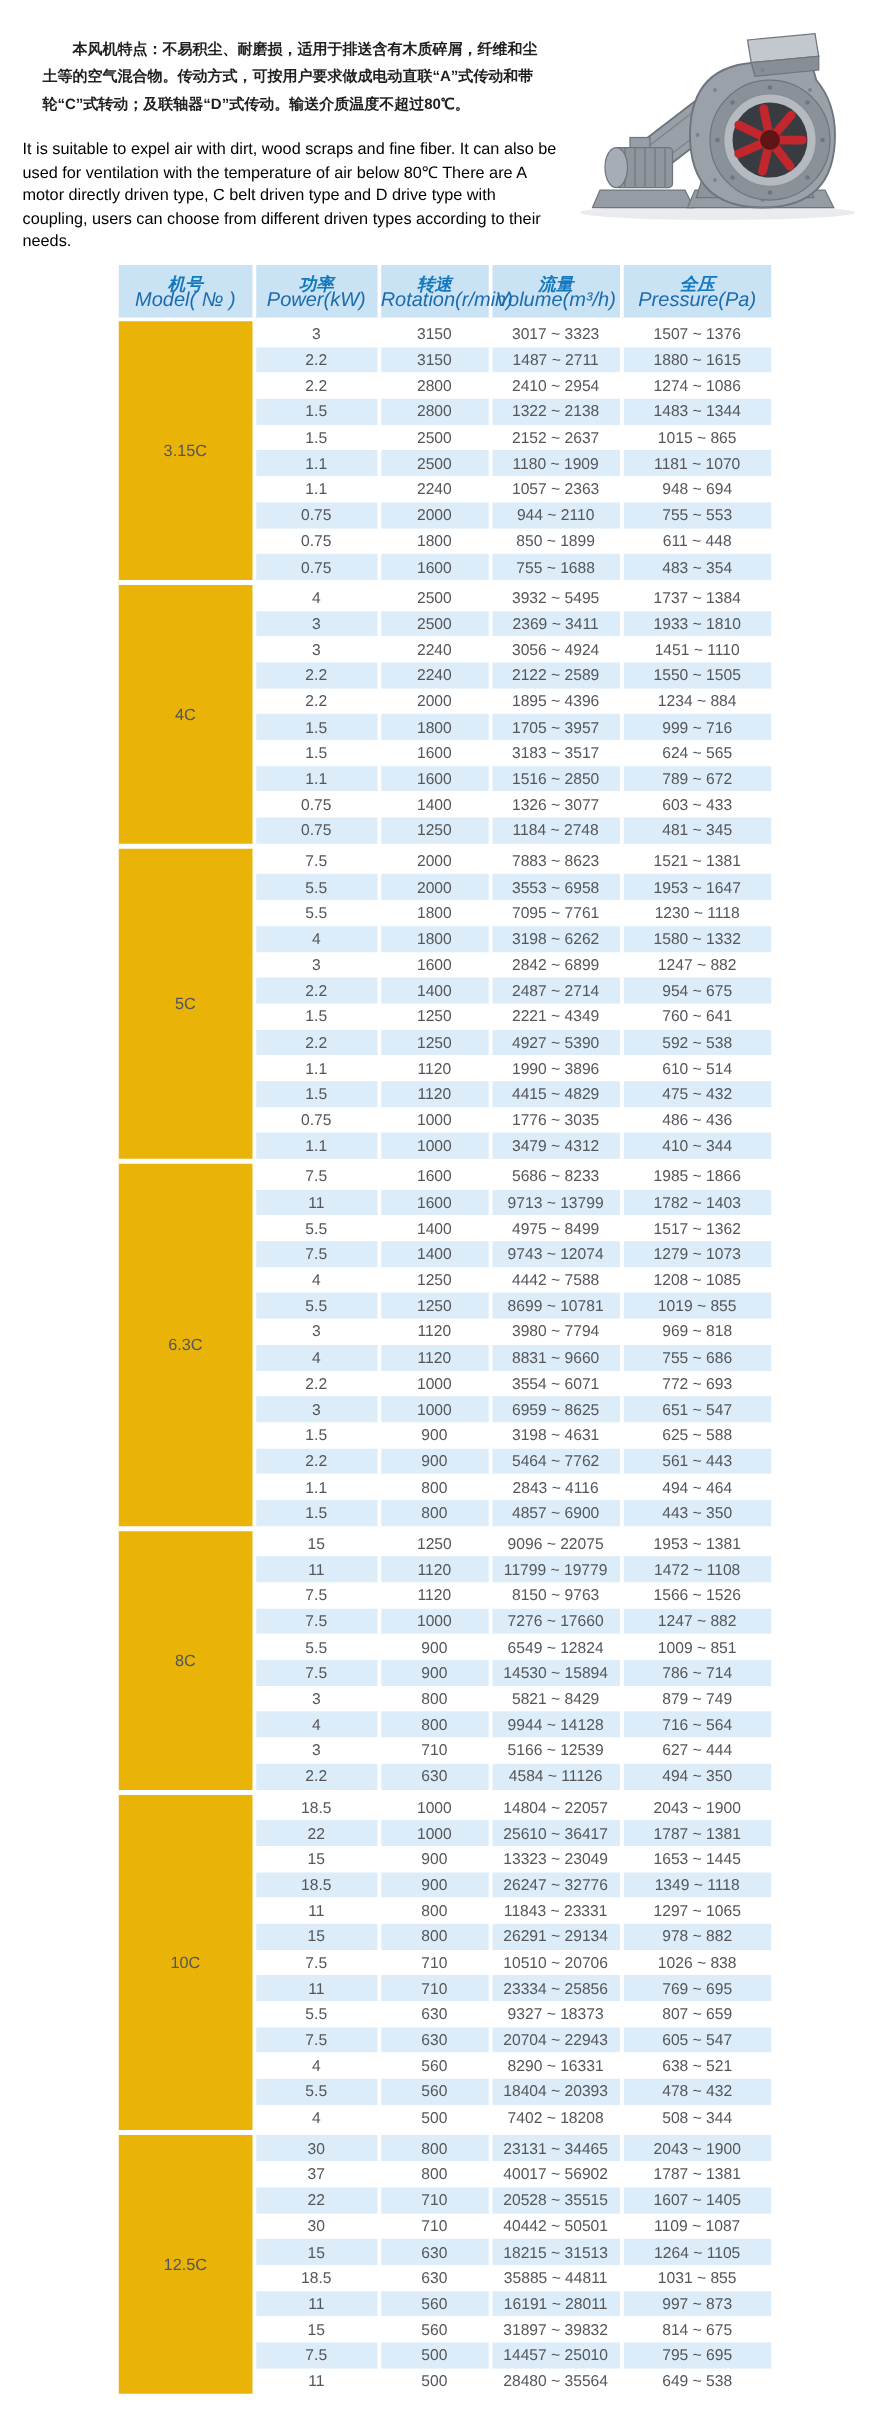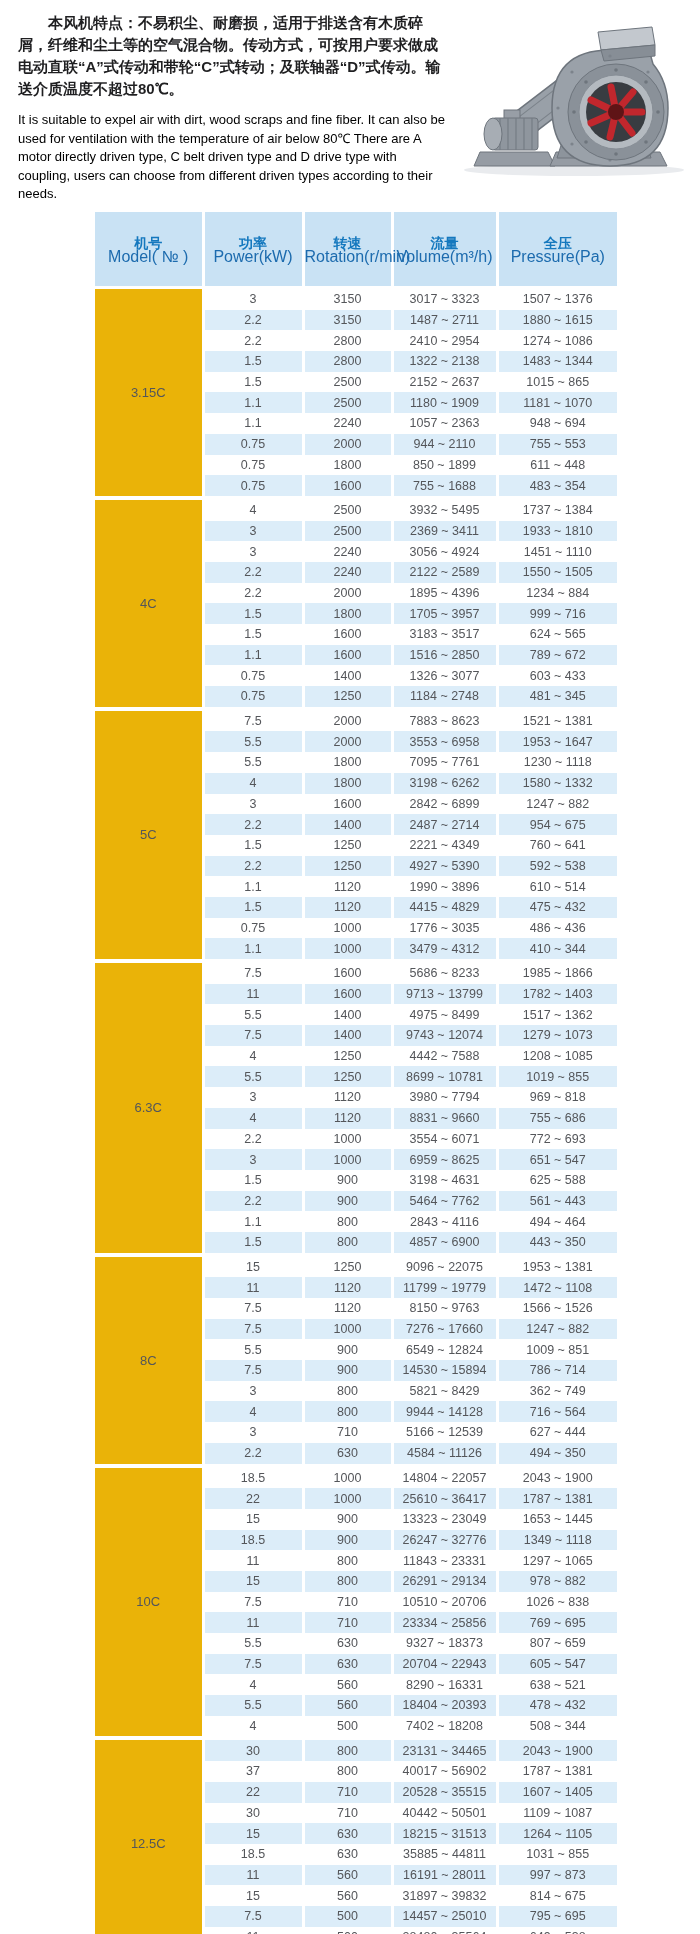--- a/index.html
+++ b/index.html
@@ -12,22 +12,22 @@
     overflow:hidden;
   }
   
   .intro{
     position:absolute;
     left:18px;
     top:12px;
     width:434px;
   }
   .intro-cn{
-    margin:0;
-    font-size:15px;
+    margin:16px;
+    font-size:12px;
     line-height:22px;
     font-weight:bold;
     color:#1f1f21;
     text-indent:2em;
   }
   .intro-en{
     margin:11px 0 0 0;
     font-size:13px;
     line-height:18.5px;
     color:#000000;
@@ -46,24 +46,25 @@
     position:absolute;
     left:95px;
     top:212px;
     width:522px;
     border-collapse:collapse;
     table-layout:fixed;
   }
   .spec-table th{
     background:#c9e2f4;
     height:36px;
-    padding:19px 0;
+    padding:3px 0;
     border-left:3px solid #ffffff;
     border-bottom:3px solid #ffffff;
     vertical-align:middle;
+    font-style:italic;
   }
   .spec-table th:first-child{border-left:none;}
   .th-cn{
     color:#1478be;
     font-size:14px;
     line-height:16px;
     font-weight:bold;
     text-align:center;
   }
   .th-en{
@@ -513,21 +514,21 @@
         <tr>
           <td class="data-cell alt">7.5</td>
           <td class="data-cell alt">900</td>
           <td class="data-cell alt">14530 ~ 15894</td>
           <td class="data-cell alt">786 ~ 714</td>
         </tr>
         <tr>
           <td class="data-cell">3</td>
           <td class="data-cell">800</td>
           <td class="data-cell">5821 ~ 8429</td>
-          <td class="data-cell">362 ~ 749</td>
+          <td class="data-cell">879 ~ 749</td>
         </tr>
         <tr>
           <td class="data-cell alt">4</td>
           <td class="data-cell alt">800</td>
           <td class="data-cell alt">9944 ~ 14128</td>
           <td class="data-cell alt">716 ~ 564</td>
         </tr>
         <tr>
           <td class="data-cell">3</td>
           <td class="data-cell">710</td>

